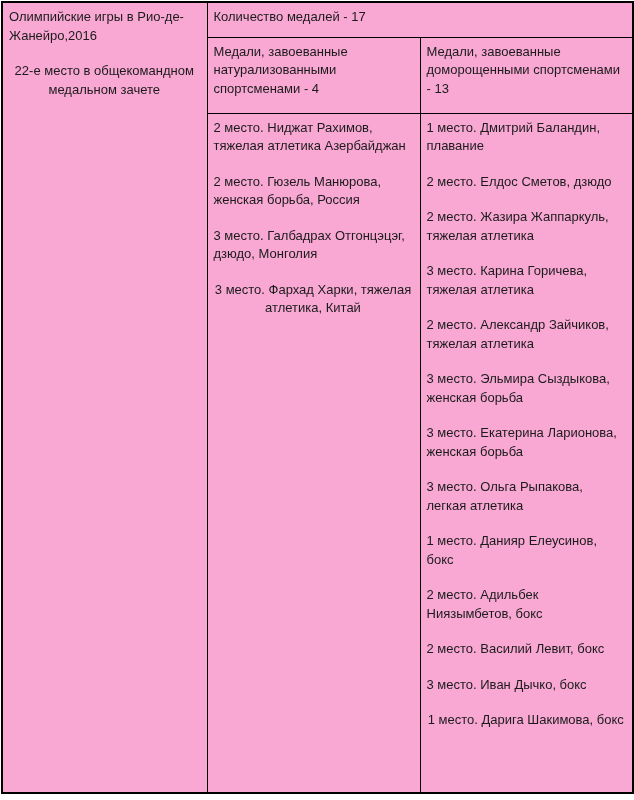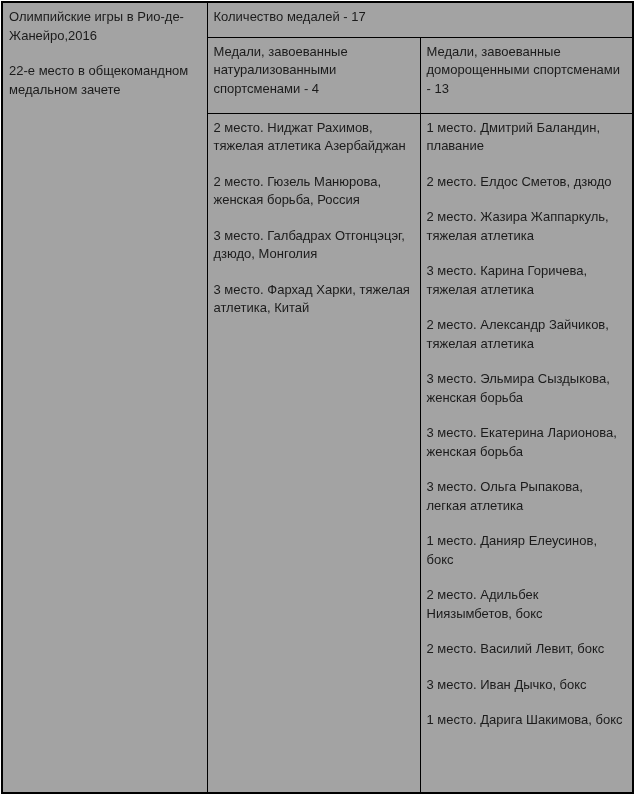--- a/index.html
+++ b/index.html
@@ -19,38 +19,39 @@
   }
   table.medal-table {
     position: absolute;
     left: 1px;
     top: 1px;
     width: 631px;
     height: 793px;
     border-collapse: collapse;
     table-layout: fixed;
     border: 2px solid #000000;
-    background: #a3a3a3;
+    background: #f9a8d4;
   }
   table.medal-table td {
     border: 1px solid #000000;
     vertical-align: top;
     padding: 5px 7px 5px 6px;
     overflow: hidden;
   }
   col.c1 { width: 205px; }
   col.c2 { width: 213px; }
   col.c3 { width: 213px; }
   tr.r1 { height: 35px; }
   tr.r2 { height: 76px; padding-left: 20px; }
   td p {
     margin: 0 0 17px 0;
   }
   td p:last-child {
     margin-bottom: 0;
+    text-align: center;
   }
 </style>
 </head>
 <body>
 
 <table class="medal-table">
   <colgroup>
     <col class="c1">
     <col class="c2">
     <col class="c3">

